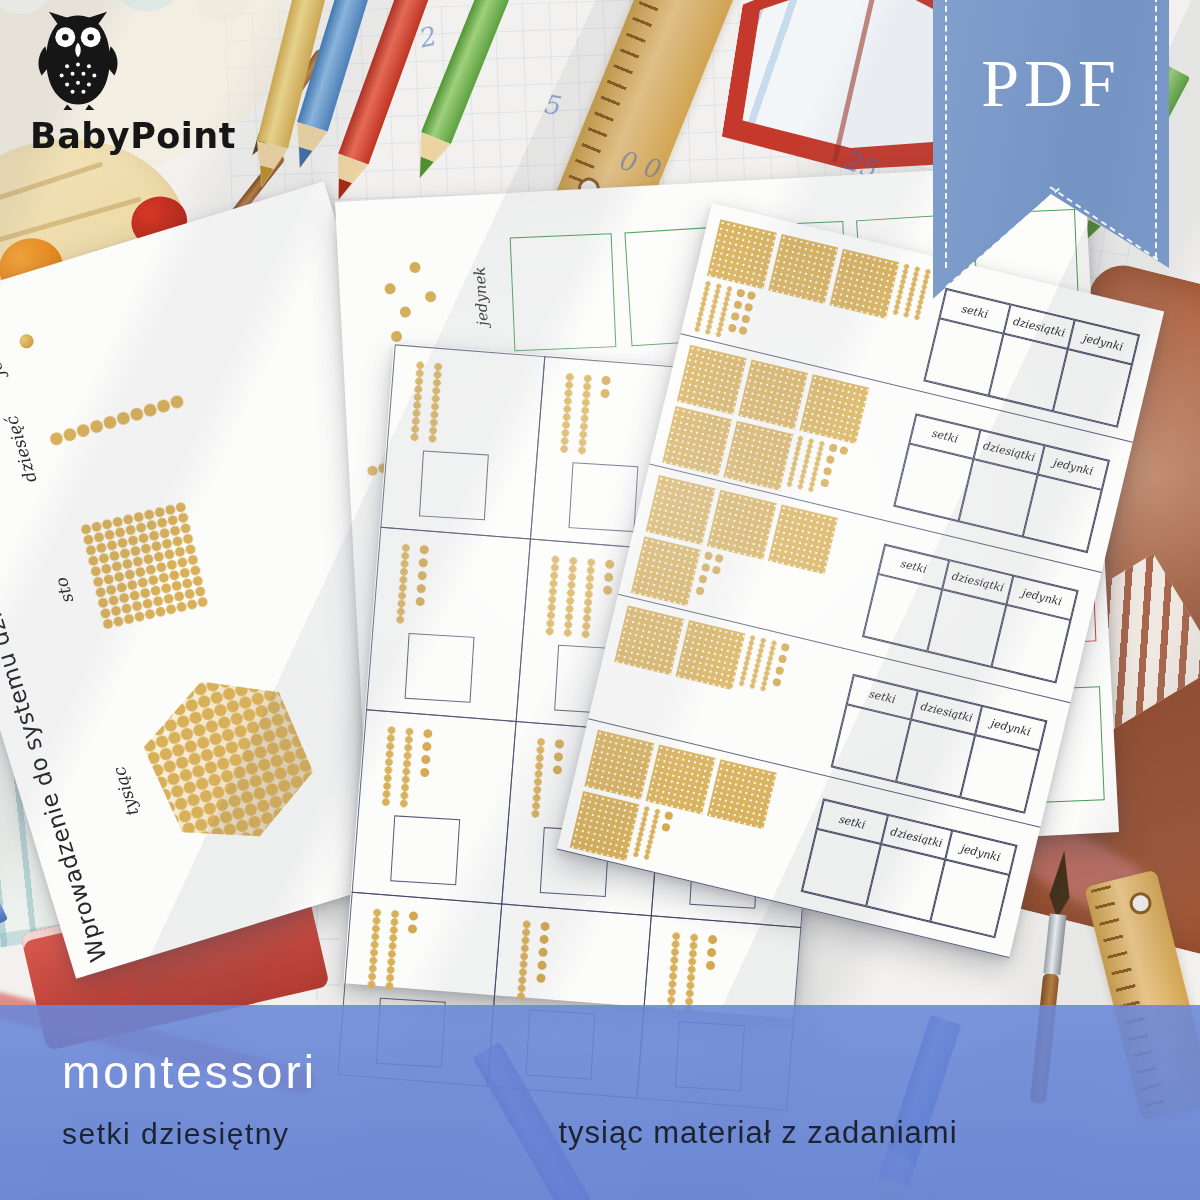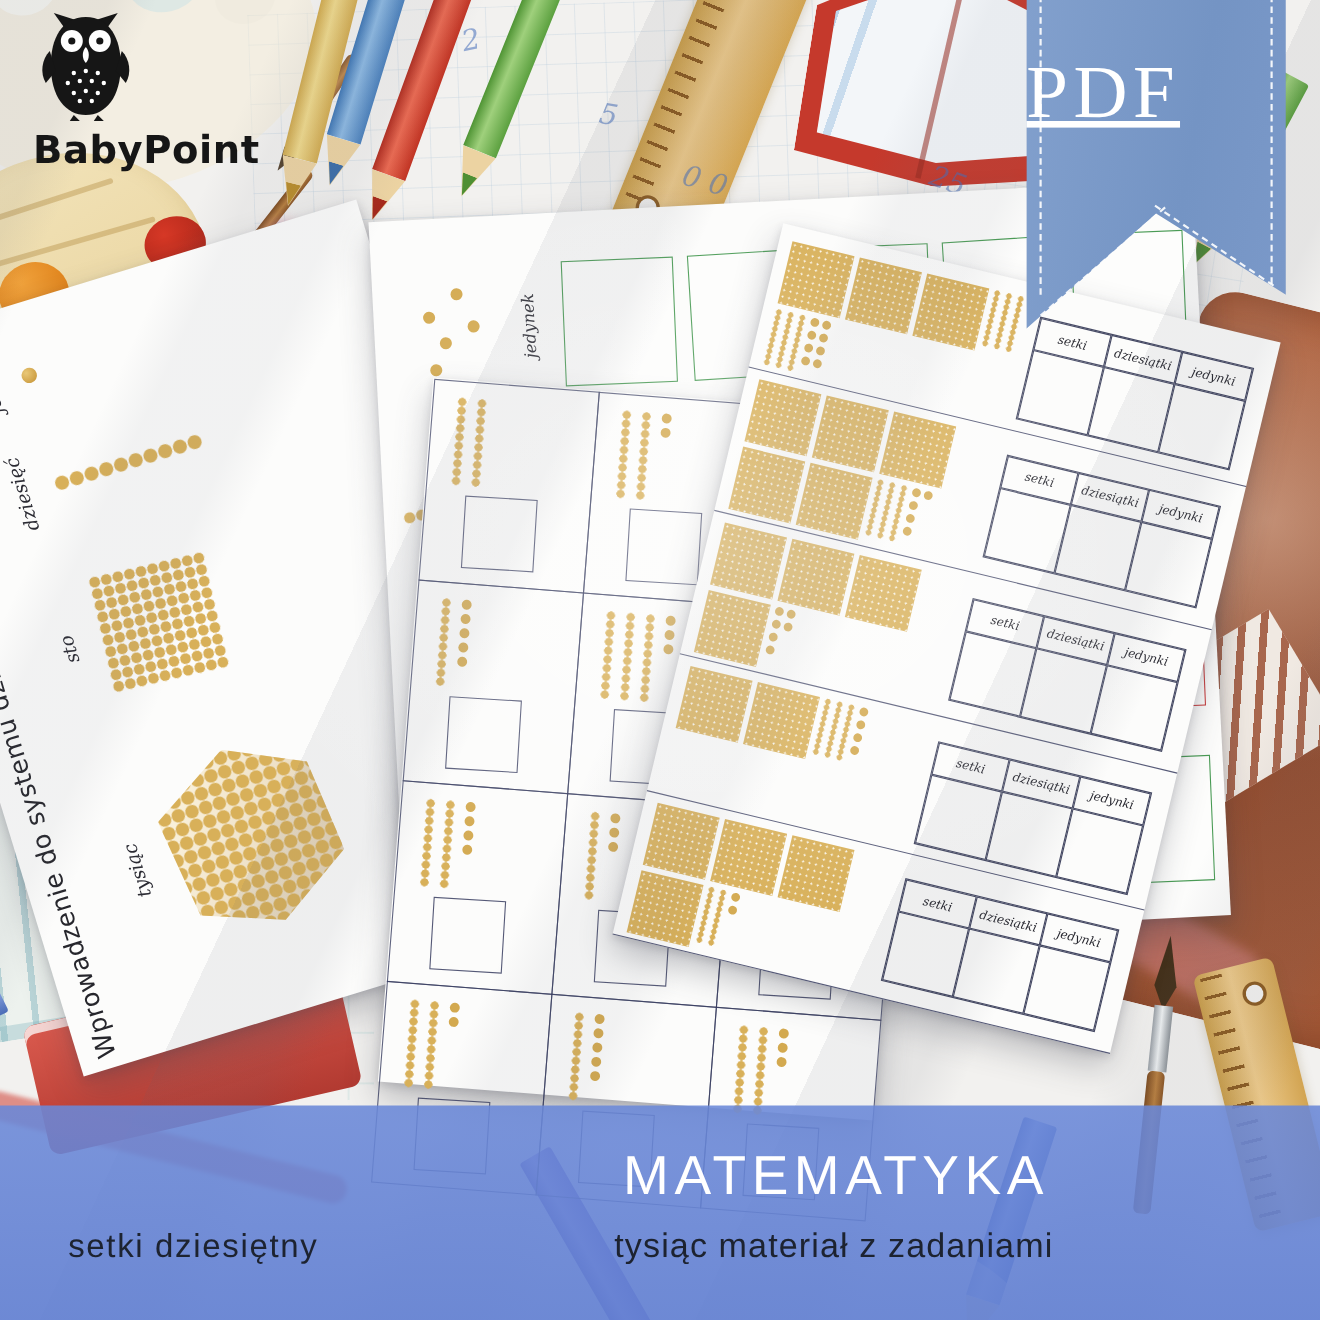--- a/index.html
+++ b/index.html
@@ -174,22 +174,22 @@
   
   .ribbon{position:absolute;left:933px;top:0;width:236px;height:308px;z-index:41;
     background:linear-gradient(100deg,#82a0cd,#7494c4 60%,#7b99c9);
     clip-path:polygon(0 0,100% 0,100% 87%,50% 63%,0 97%);
     filter:drop-shadow(0 6px 8px rgba(50,60,90,.3));}
   .ribbon-stitch{position:absolute;left:12px;right:12px;top:-4px;height:272px;
     border-left:2px dashed rgba(255,255,255,.9);border-right:2px dashed rgba(255,255,255,.9);}
   .stitch-seg{position:absolute;border-top:2px dashed rgba(255,255,255,.9);transform-origin:left center;}
   .seg-l{left:13px;top:286px;width:150px;transform:rotate(-41deg);}
   .seg-r{left:117px;top:186px;width:130px;transform:rotate(34deg);}
-  .ribbon-label{position:absolute;left:0;right:0;top:44px;
-    font:68px "Liberation Serif",serif;color:#fff;letter-spacing:5px;text-decoration:underline;}
+  .ribbon-label{position:absolute;left:0;right:0;top:44px;text-align:center;
+    font:68px "Liberation Serif",serif;color:#fff;letter-spacing:5px;}
 
   
   .banner{position:absolute;left:0;top:1005px;width:1200px;height:195px;z-index:30;
     background:linear-gradient(180deg,rgba(106,136,216,.88),rgba(98,128,210,.92));}
   .banner-left-title{position:absolute;left:62px;top:40px;
     font:46px "Liberation Sans",sans-serif;color:#fff;letter-spacing:3px;}
   .banner-left-sub{position:absolute;left:62px;top:112px;
     font:30px "Liberation Sans",sans-serif;color:#1d2330;letter-spacing:1.5px;}
   .banner-right-title{position:absolute;left:560px;top:34px;width:400px;text-align:center;
     font:50px "Liberation Sans",sans-serif;color:#fff;letter-spacing:5px;}
@@ -706,18 +706,18 @@
   </div>
 
   <div class="ribbon">
     <div class="ribbon-stitch"></div>
     <div class="stitch-seg seg-l"></div>
     <div class="stitch-seg seg-r"></div>
     <div class="ribbon-label">PDF</div>
   </div>
 
   <div class="banner">
+    <div class="banner-left-title">montessori</div>
     <div class="banner-left-sub">setki dziesiętny</div>
-    <div class="banner-right-title">MATEMATYKA</div>
     <div class="banner-right-sub">tysiąc materiał z zadaniami</div>
   </div>
 
 </div>
 
 </body></html>

